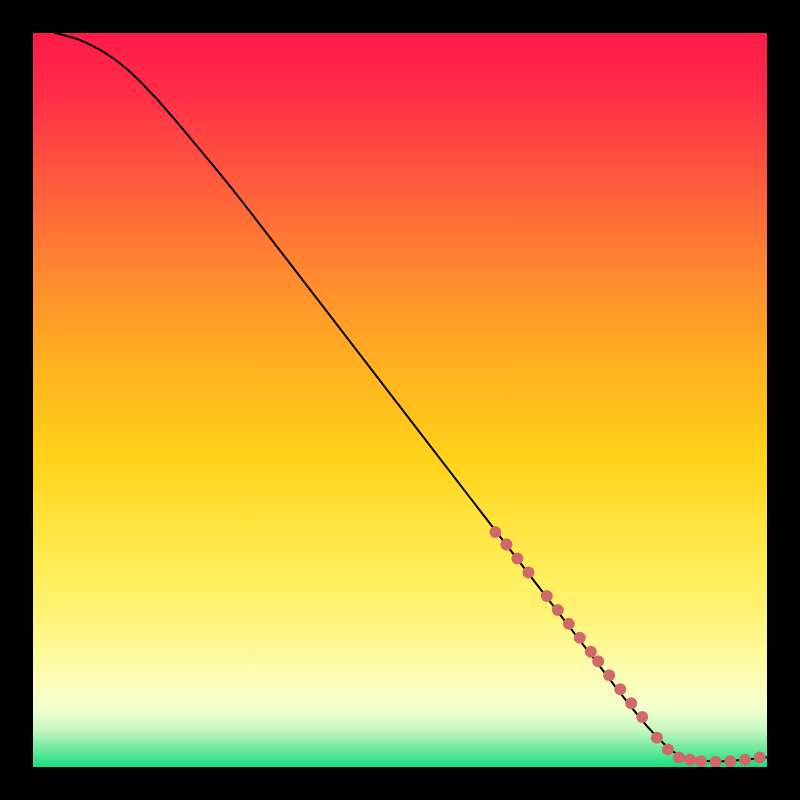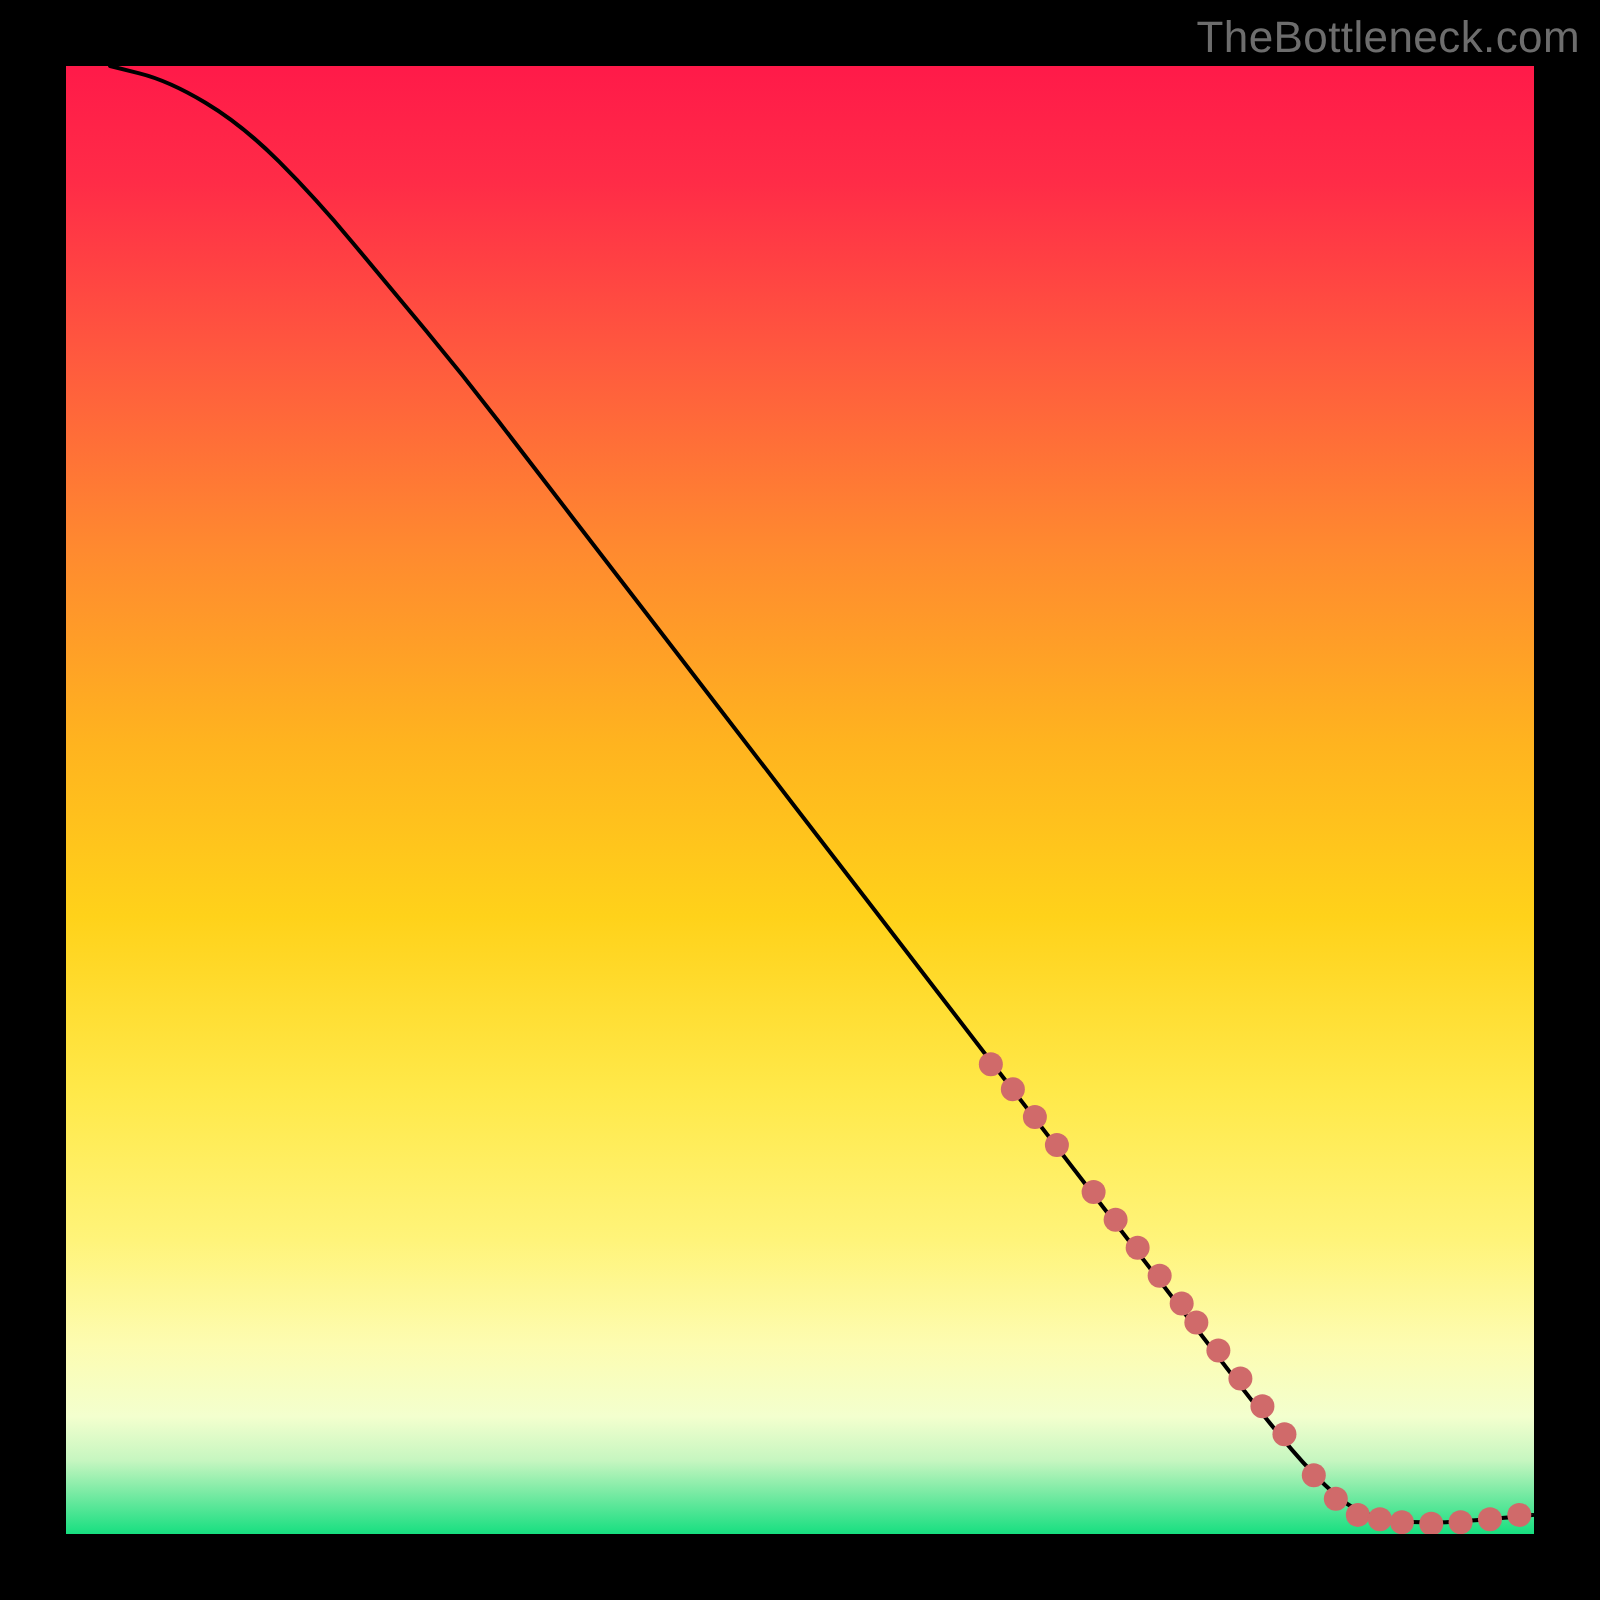--- a/index.html
+++ b/index.html
@@ -32,21 +32,20 @@
     top: 33px;
     width: 734px;
     height: 734px;
   }
   svg { display: block; }
 </style>
 </head>
 <body>
 
 <div class="wrap">
-  <div class="watermark">TheBottleneck.com</div>
 
   <div class="plot">
     <svg id="chart-svg" viewBox="0 0 734 734" width="734" height="734">
       <defs>
         <linearGradient id="bg-grad" x1="0" y1="0" x2="0" y2="1">
           <stop offset="0%" stop-color="#ff1a49"></stop>
           <stop offset="8%" stop-color="#ff2c47"></stop>
           <stop offset="20%" stop-color="#ff5a3e"></stop>
           <stop offset="33%" stop-color="#ff8a2f"></stop>
           <stop offset="46%" stop-color="#ffb31f"></stop>

